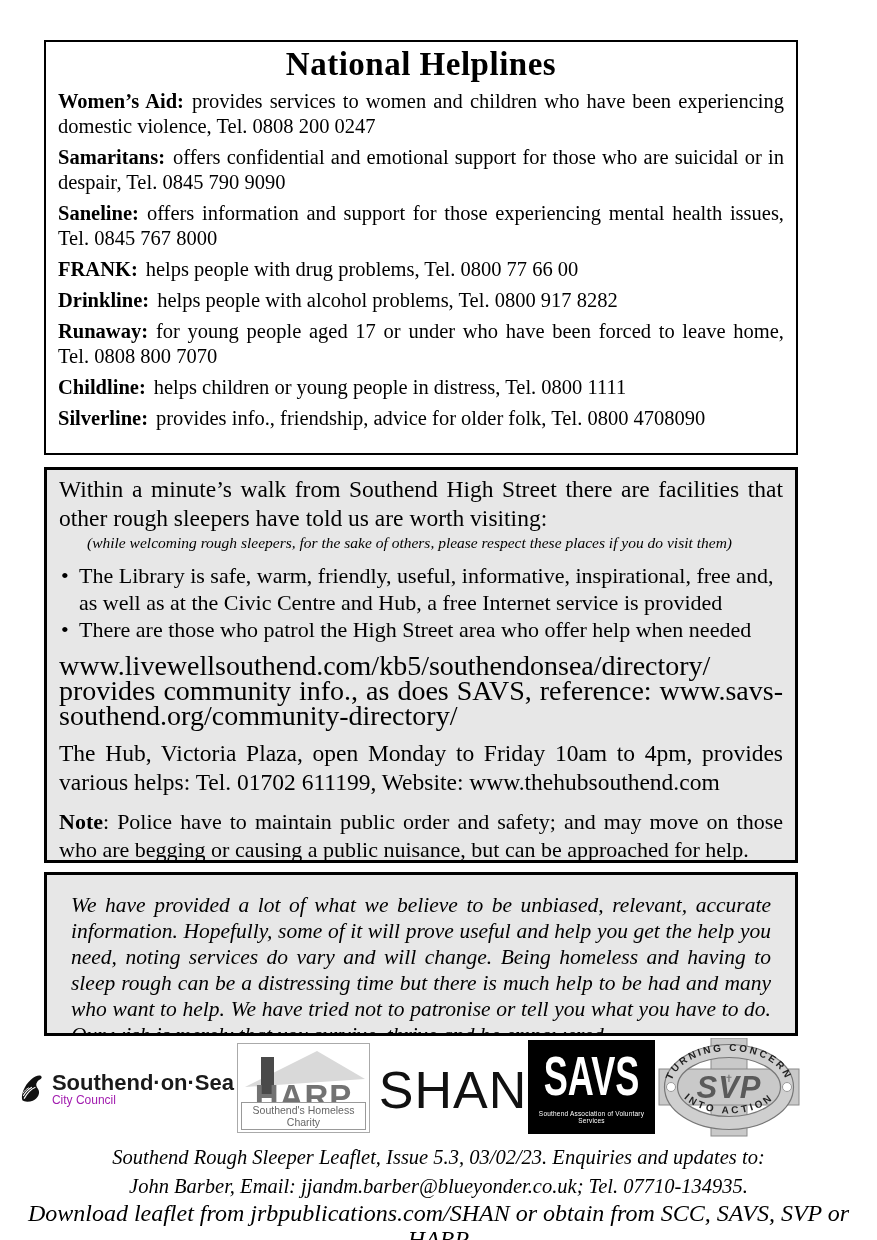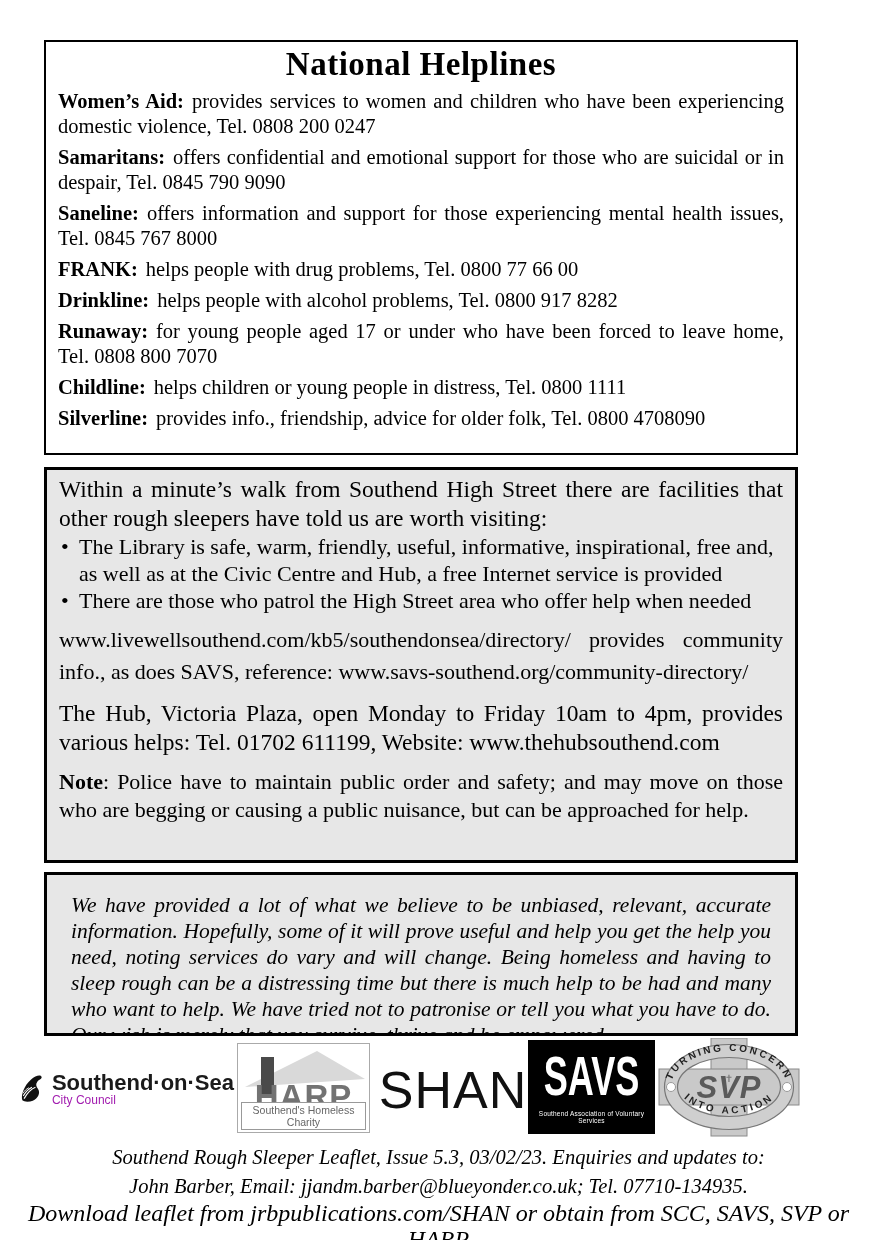--- a/index.html
+++ b/index.html
@@ -36,21 +36,21 @@
   .box2 .caveat{
     margin:0 0 10px 0;padding-left:28px;
     font-size:15.5px;line-height:19px;font-style:italic;
   }
   .box2 ul{margin:0 0 10px 0;padding:0;list-style:none;}
   .box2 li{
     position:relative;margin:0;padding-left:20px;
     font-size:22px;line-height:27px;
   }
   .box2 li::before{content:"\2022";position:absolute;left:2px;}
-  .box2 .directory{margin:0 0 11px 0;font-size:22px;line-height:32px;text-align:justify;}
+  .box2 .directory{margin:0 0 11px 0;font-size:28px;line-height:25px;text-align:justify;}
   .box2 .hub{margin:0 0 11px 0;font-size:23.5px;line-height:29px;text-align:justify;}
   .box2 .note{margin:0;font-size:22px;line-height:28px;text-align:justify;}
   
   .box3{
     position:absolute;left:44px;top:872px;width:754px;height:164px;
     border:3px solid #000;background:#e7e7e7;
     box-sizing:border-box;padding:5px 12px 0 12px;overflow:hidden;
   }
   .box3 p{
     margin:12px;font-style:italic;font-size:21.5px;line-height:26px;
@@ -114,20 +114,21 @@
     <p class="entry"><b>Saneline:</b><span>offers information and support for those experiencing mental health issues, Tel. 0845 767 8000</span></p>
     <p class="entry"><b>FRANK:</b><span>helps people with drug problems, Tel. 0800 77 66 00</span></p>
     <p class="entry"><b>Drinkline:</b><span>helps people with alcohol problems, Tel. 0800 917 8282</span></p>
     <p class="entry"><b>Runaway:</b><span>for young people aged 17 or under who have been forced to leave home, Tel. 0808 800 7070</span></p>
     <p class="entry"><b>Childline:</b><span>helps children or young people in distress, Tel. 0800 1111</span></p>
     <p class="entry"><b>Silverline:</b><span>provides info., friendship, advice for older folk, Tel. 0800 4708090</span></p>
   </div>
 
   <div class="box2">
     <p class="intro">Within a minute’s walk from Southend High Street there are facilities that other rough sleepers have told us are worth visiting:</p>
+    <p class="caveat">(while welcoming rough sleepers, for the sake of others, please respect these places if you do visit them)</p>
     <ul>
       <li>The Library is safe, warm, friendly, useful, informative, inspirational, free and, as well as at the Civic Centre and Hub, a free Internet service is provided</li>
       <li>There are those who patrol the High Street area who offer help when needed</li>
     </ul>
     <p class="directory">www.livewellsouthend.com/kb5/southendonsea/directory/ provides community info., as does SAVS, reference: www.savs-southend.org/community-directory/</p>
     <p class="hub">The Hub, Victoria Plaza, open Monday to Friday 10am to 4pm, provides various helps: Tel. 01702 611199, Website: www.thehubsouthend.com</p>
     <p class="note"><b>Note</b><span>: Police have to maintain public order and safety; and may move on those who are begging or causing a public nuisance, but can be approached for help.</span></p>
   </div>
 
   <div class="box3">

